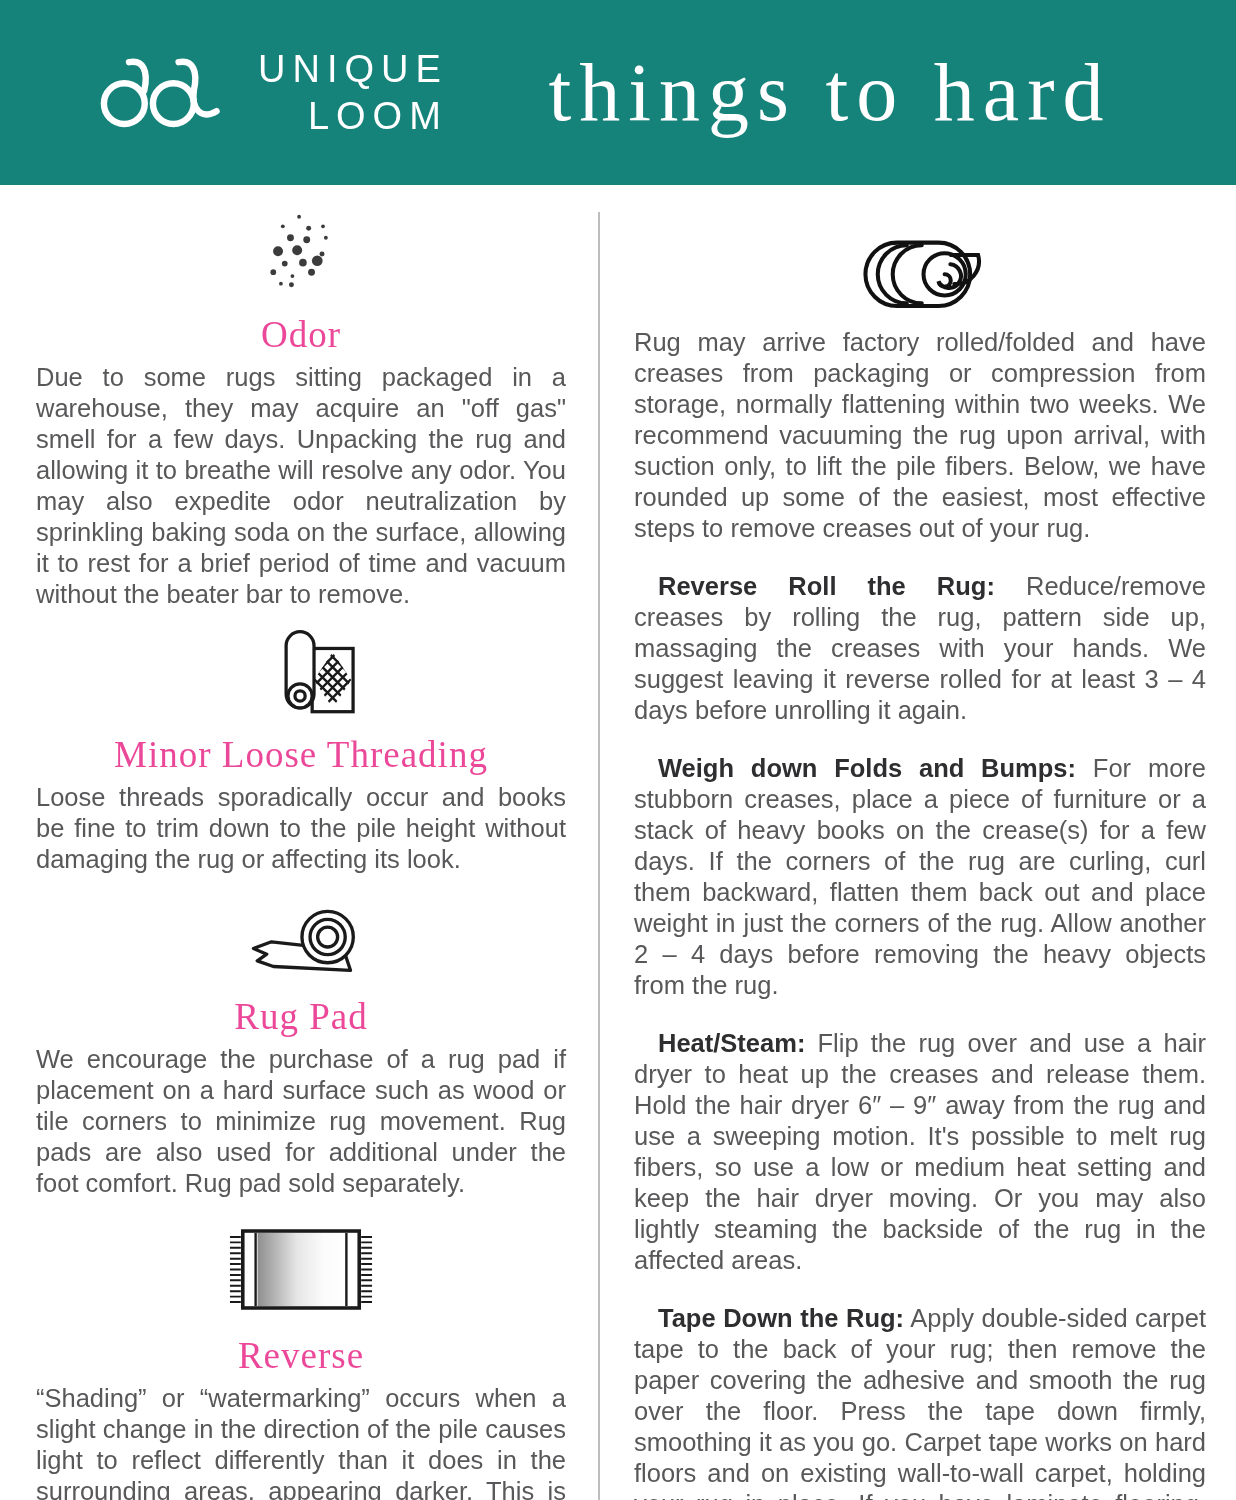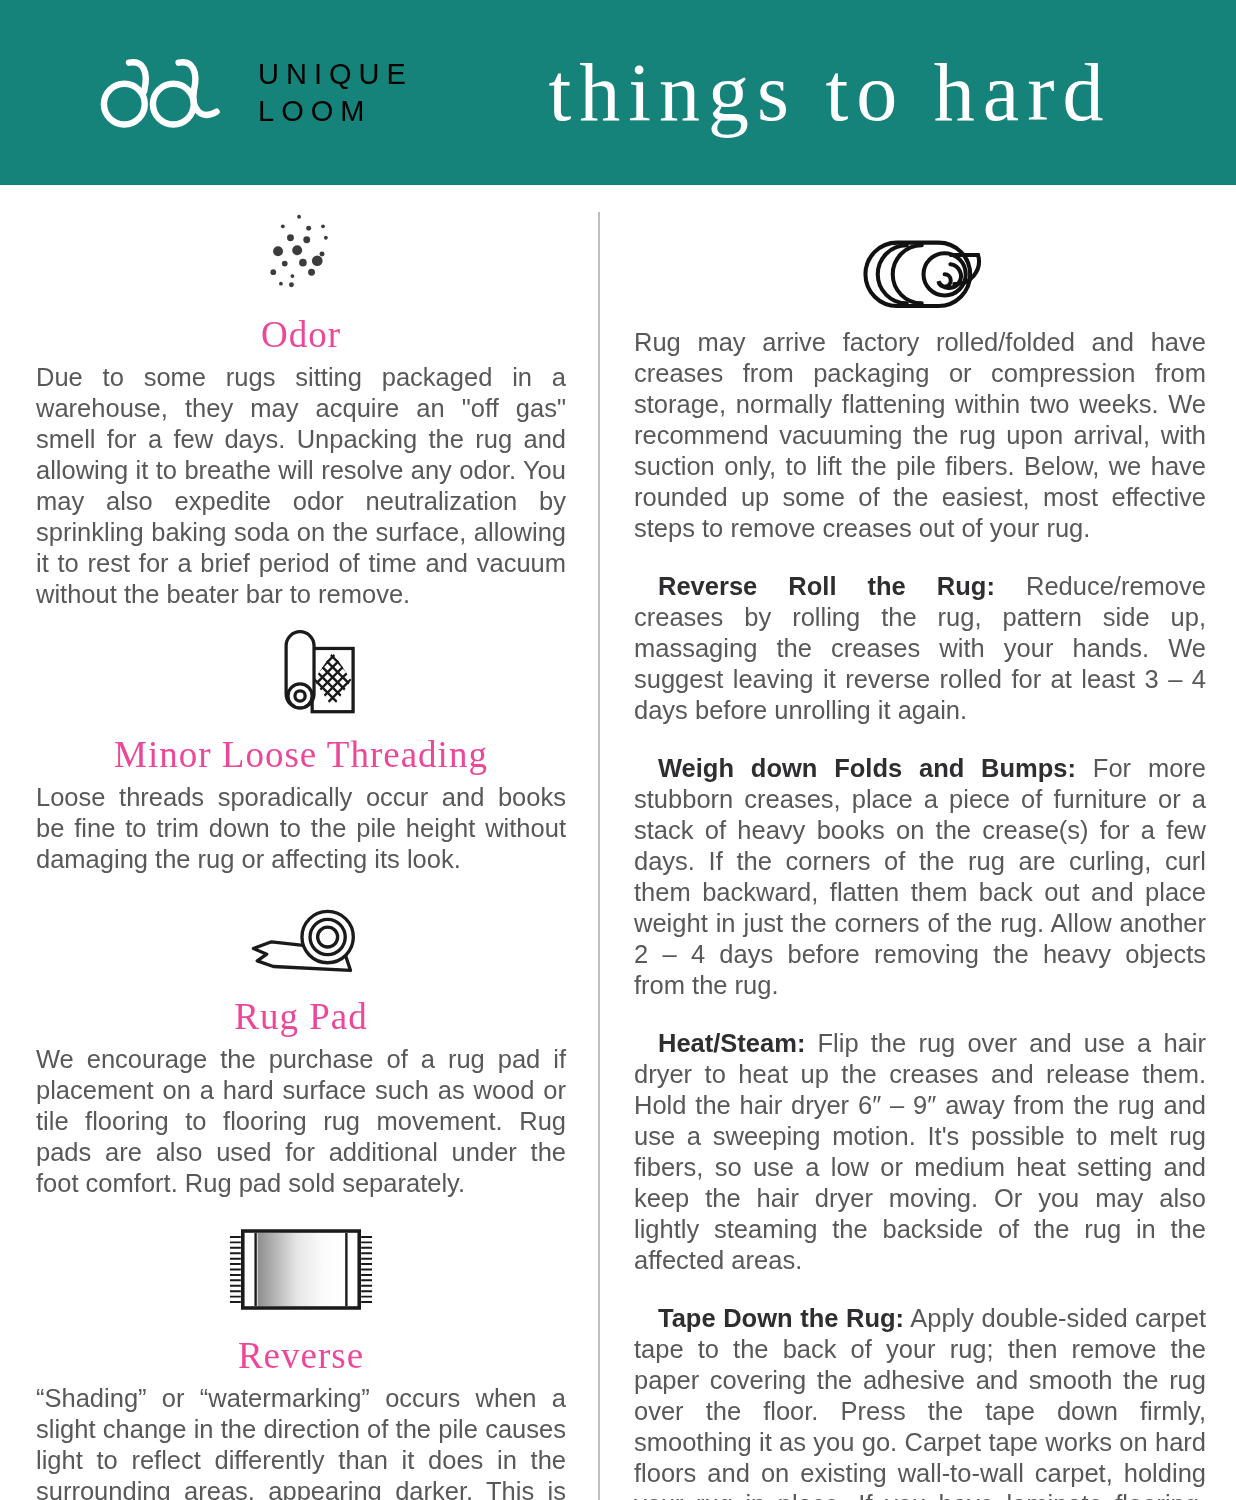--- a/index.html
+++ b/index.html
@@ -12,22 +12,22 @@
   .header{
     position:absolute;left:0;top:0;width:1236px;height:185px;
     background:#16837B;
   }
   .logo-group{
     position:absolute;left:94px;top:50%;transform:translateY(-50%);
     display:flex;align-items:center;gap:24px;
   }
   .logo-mark svg{display:block;width:140px;height:78px;}
   .brand{
-    color:#000000;font-size:29px;letter-spacing:7px;line-height:1.25;
-    text-align:left;font-weight:normal;
+    color:#ffffff;font-size:38px;letter-spacing:7px;line-height:1.25;
+    text-align:right;font-weight:normal;
   }
   .page-title{
     position:absolute;left:830px;top:50%;transform:translate(-50%,-50%);
     font-family:"Liberation Serif","DejaVu Serif",serif;
     color:#ffffff;font-size:82px;letter-spacing:8px;white-space:nowrap;
     font-weight:normal;
   }
   
   .divider{
     position:absolute;left:598px;top:212px;width:2px;height:1288px;
@@ -128,21 +128,21 @@
   <div class="section">
     <span class="sec-icon" style="margin-top:24px">
       <svg viewBox="0 0 130 82" width="124" height="78">
         <path class="icf" stroke-linejoin="round" d="M96,52 L34,45 L15,52 L29,58 L19,65 L36,71 L117,75 L110,54 Z"></path>
         <circle class="icf" cx="93" cy="40" r="27"></circle>
         <circle class="ic" cx="93" cy="40" r="18.5"></circle>
         <circle class="ic" cx="93" cy="40" r="10.5"></circle>
       </svg>
     </span>
     <h2 class="sec-heading" style="margin-top:14px">Rug Pad</h2>
-    <p class="body" style="margin-top:6px">We encourage the purchase of a rug pad if placement on a hard surface such as wood or tile flooring to flooring rug movement. Rug pads are also used for additional under the foot comfort. Rug pad sold separately.</p>
+    <p class="body" style="margin-top:6px">We encourage the purchase of a rug pad if placement on a hard surface such as wood or tile corners to minimize rug movement. Rug pads are also used for additional under the foot comfort. Rug pad sold separately.</p>
   </div>
 
   <div class="section">
     <span class="sec-icon" style="margin-top:26px">
       <svg viewBox="0 0 150 90" width="148" height="89">
         <defs>
           <linearGradient id="shadeGrad" x1="0" y1="0" x2="1" y2="0">
             <stop offset="0" stop-color="#8E8E8E"></stop>
             <stop offset="0.45" stop-color="#E6E6E6"></stop>
             <stop offset="0.75" stop-color="#FBFBFB"></stop>

